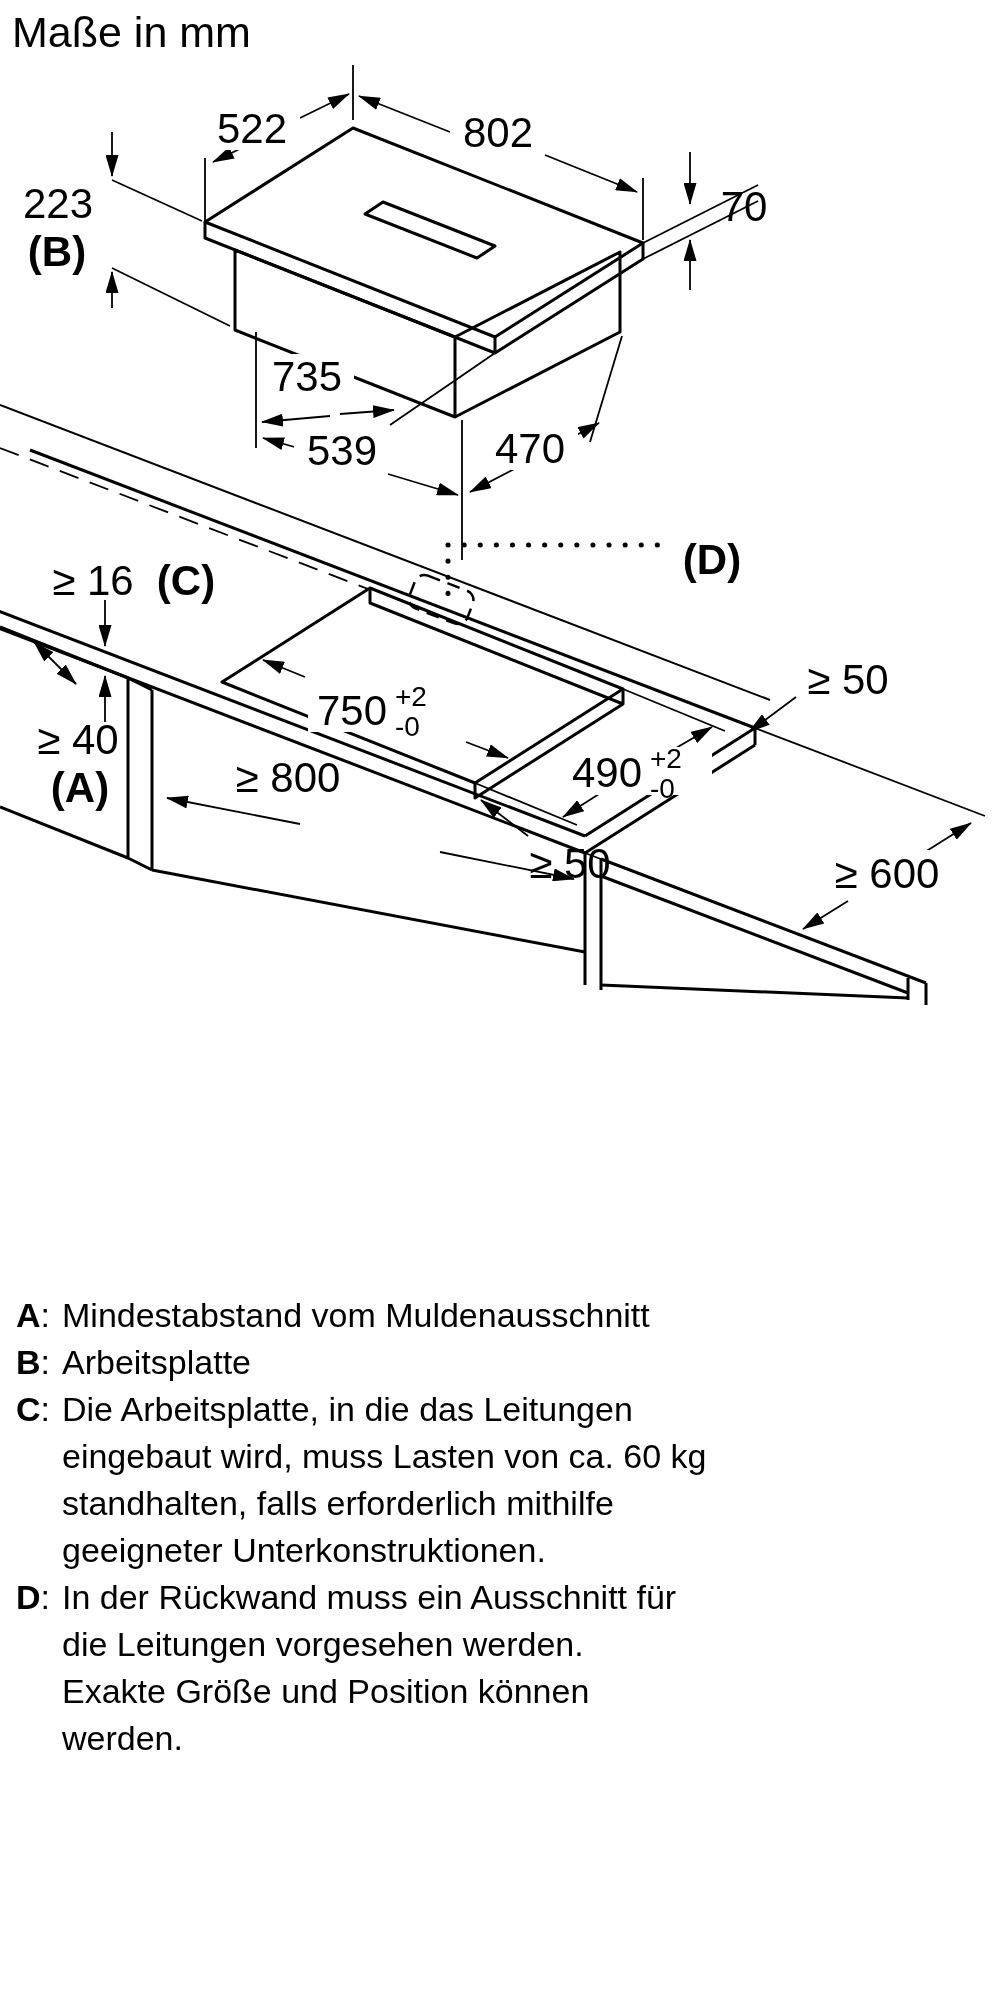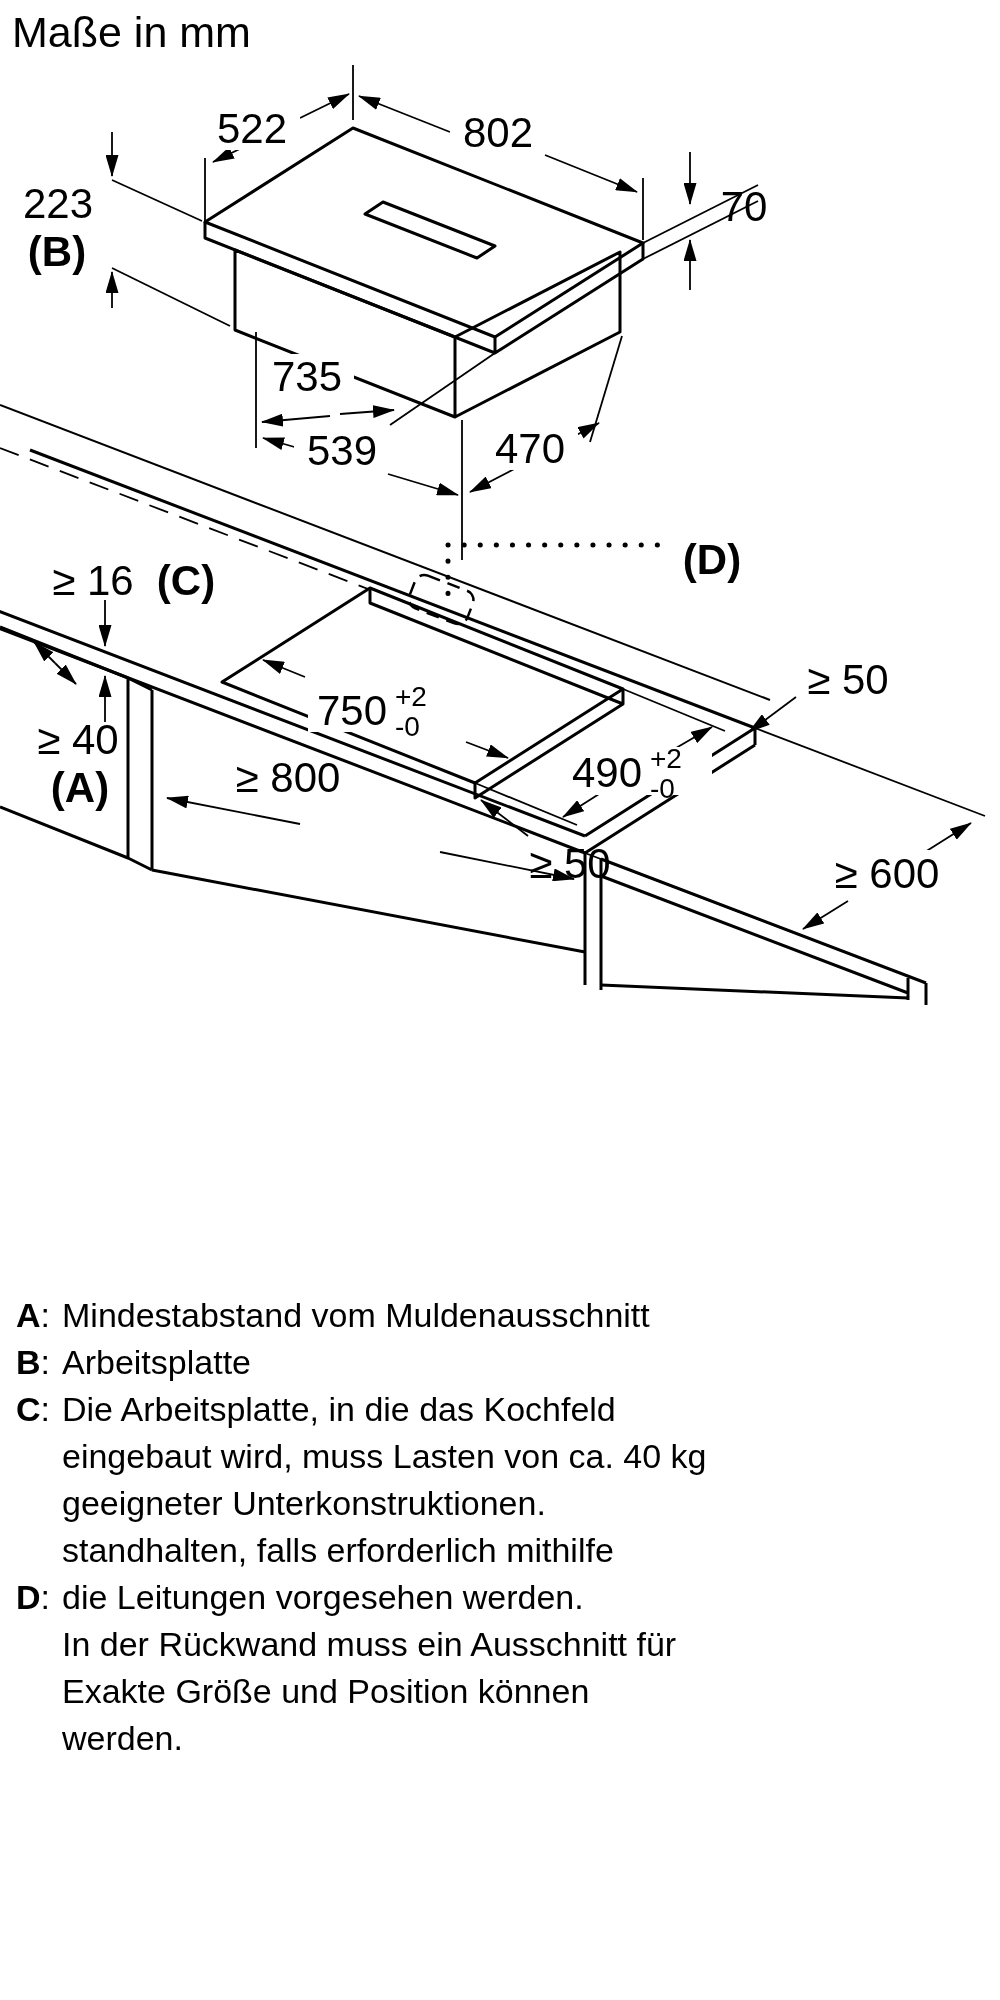--- a/index.html
+++ b/index.html
@@ -180,26 +180,26 @@
     <div class="legend-item">
       <span class="legend-key">A</span>
       <div>Mindestabstand vom Muldenausschnitt</div>
     </div>
     <div class="legend-item">
       <span class="legend-key">B</span>
       <div>Arbeitsplatte</div>
     </div>
     <div class="legend-item">
       <span class="legend-key">C</span>
-      <div>Die Arbeitsplatte, in die das Kochfeld</div>
-      <div>eingebaut wird, muss Lasten von ca. 40 kg</div>
+      <div>Die Arbeitsplatte, in die das Leitungen</div>
+      <div>eingebaut wird, muss Lasten von ca. 60 kg</div>
+      <div>standhalten, falls erforderlich mithilfe</div>
       <div>geeigneter Unterkonstruktionen.</div>
-      <div>standhalten, falls erforderlich mithilfe</div>
     </div>
     <div class="legend-item">
       <span class="legend-key">D</span>
+      <div>In der Rückwand muss ein Ausschnitt für</div>
       <div>die Leitungen vorgesehen werden.</div>
-      <div>In der Rückwand muss ein Ausschnitt für</div>
       <div>Exakte Größe und Position können</div>
       <div>werden.</div>
     </div>
   </div>
 </div>
 
 </body></html>

